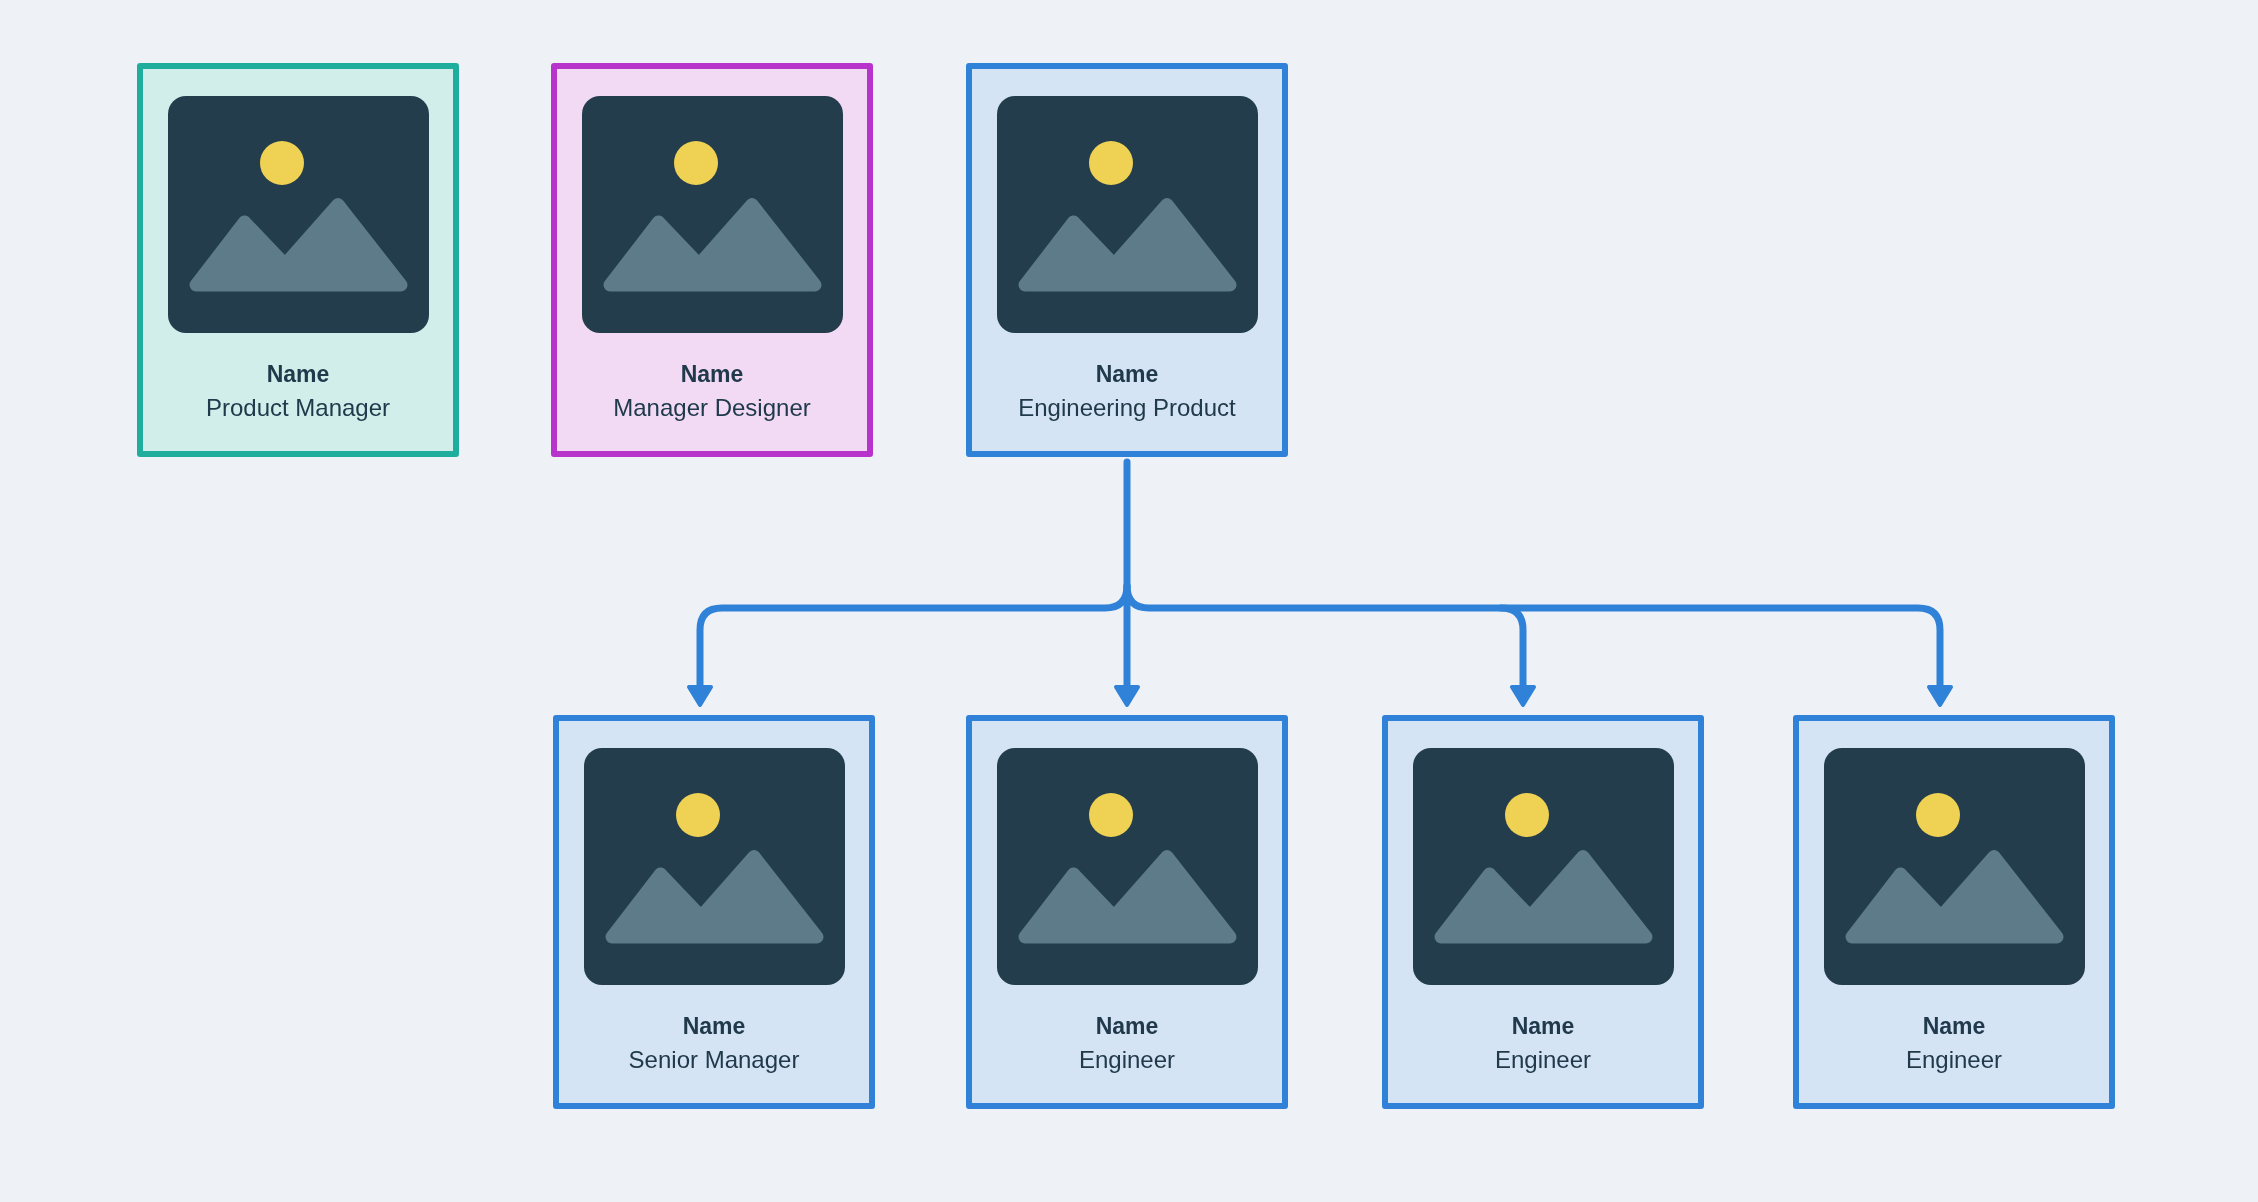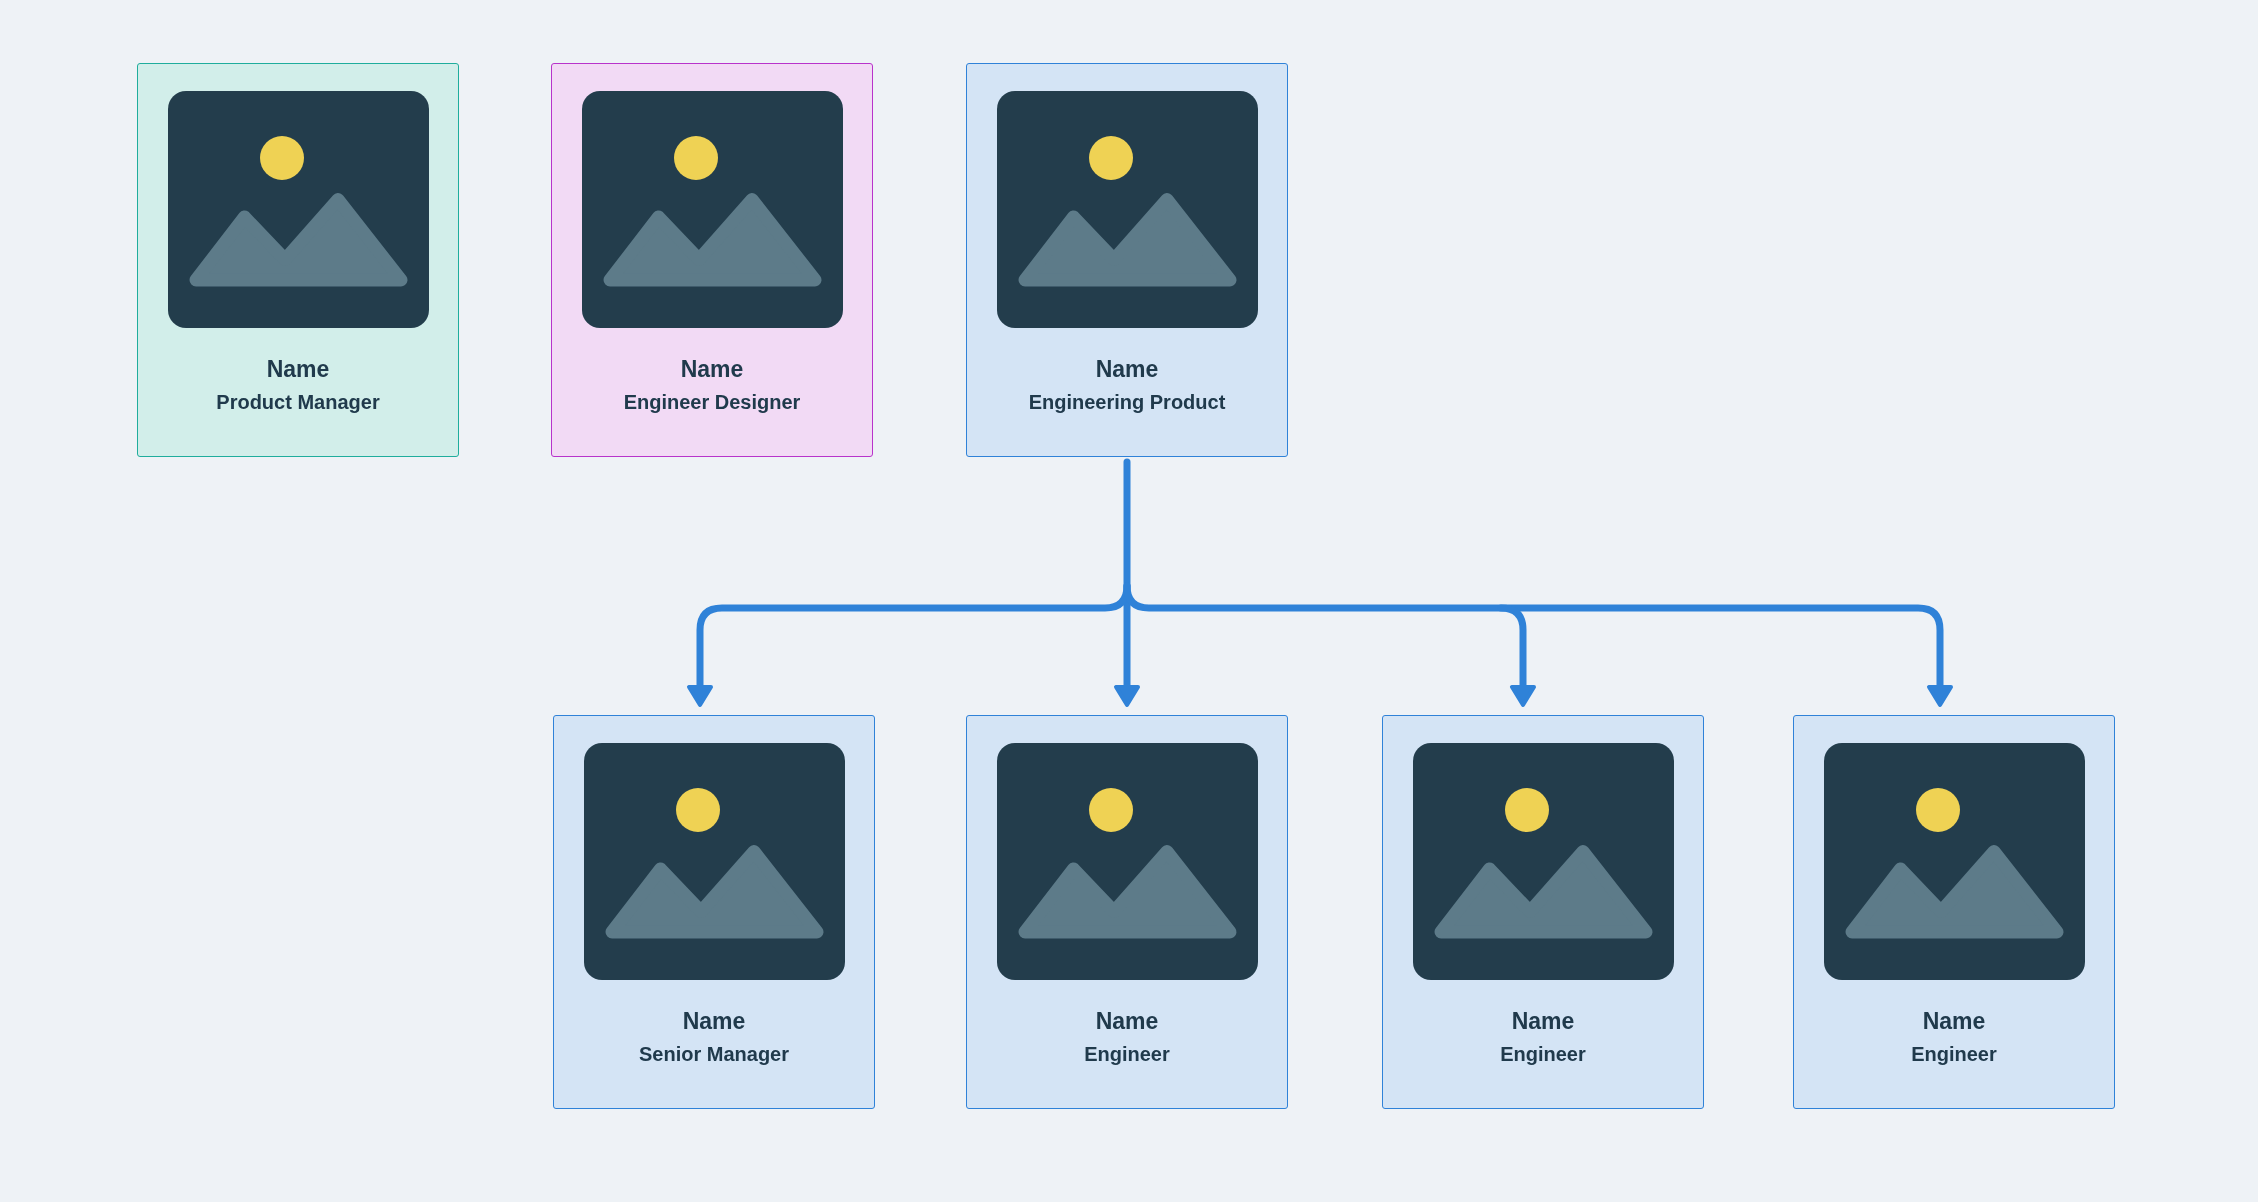--- a/index.html
+++ b/index.html
@@ -17,21 +17,21 @@
   .connectors{
     position:absolute;
     left:0;top:0;
     pointer-events:none;
   }
   .card{
     position:absolute;
     width:322px;
     height:394px;
     box-sizing:border-box;
-    border:1px solid #ef4444;
+    border:6px solid #ef4444;
     border-radius:3px;
     background:#D4E4F5;
     display:flex;
     flex-direction:column;
     align-items:center;
     padding-top:27px;
   }
   .c0{left:137px;top:63px;}
   .c1{left:551px;top:63px;}
   .c2{left:966px;top:63px;}
@@ -47,23 +47,23 @@
   }
   .name{
     margin-top:25px;
     font-size:23px;
     line-height:33px;
     font-weight:bold;
     color:var(--text,#203A4C);
     text-align:center;
   }
   .role{
-    font-size:20px;
+    font-size:24px;
     line-height:33px;
-    font-weight:bold;
+    font-weight:normal;
     color:var(--text,#203A4C);
     text-align:center;
     white-space:nowrap;
   }
 </style>
 </head>
 <body>
 
 <div class="canvas">
 
@@ -92,21 +92,21 @@
     <div class="role">Product Manager</div>
   </div>
 
   <div class="card c1" style="border-color: rgb(184, 51, 203); background-color: rgb(242, 218, 245);">
     <svg class="imgph" viewBox="0 0 261 237">
       <rect x="0" y="0" width="261" height="237" rx="18" fill="var(--ph-bg,#233D4C)"></rect>
       <circle cx="114" cy="67" r="22" fill="var(--ph-sun,#EFD254)"></circle>
       <path d="M28,189 L76.5,126 L117,168.5 L170,108.5 L233,189 Z" fill="var(--ph-mtn,#5D7B89)" stroke="var(--ph-mtn,#5D7B89)" stroke-width="13" stroke-linejoin="round"></path>
     </svg>
     <div class="name">Name</div>
-    <div class="role">Engineer Designer</div>
+    <div class="role">Manager Designer</div>
   </div>
 
   <div class="card c2" style="border-color: rgb(47, 130, 216); background-color: rgb(212, 228, 245);">
     <svg class="imgph" viewBox="0 0 261 237">
       <rect x="0" y="0" width="261" height="237" rx="18" fill="var(--ph-bg,#233D4C)"></rect>
       <circle cx="114" cy="67" r="22" fill="var(--ph-sun,#EFD254)"></circle>
       <path d="M28,189 L76.5,126 L117,168.5 L170,108.5 L233,189 Z" fill="var(--ph-mtn,#5D7B89)" stroke="var(--ph-mtn,#5D7B89)" stroke-width="13" stroke-linejoin="round"></path>
     </svg>
     <div class="name">Name</div>
     <div class="role">Engineering Product</div>

